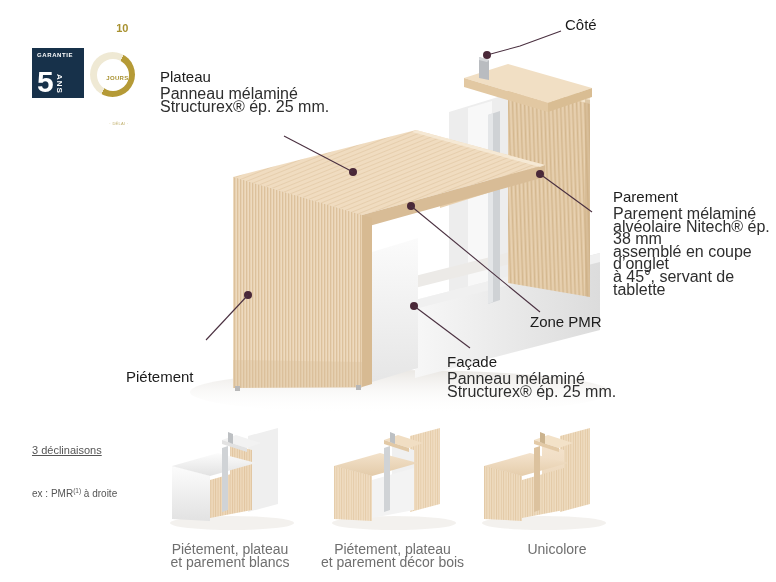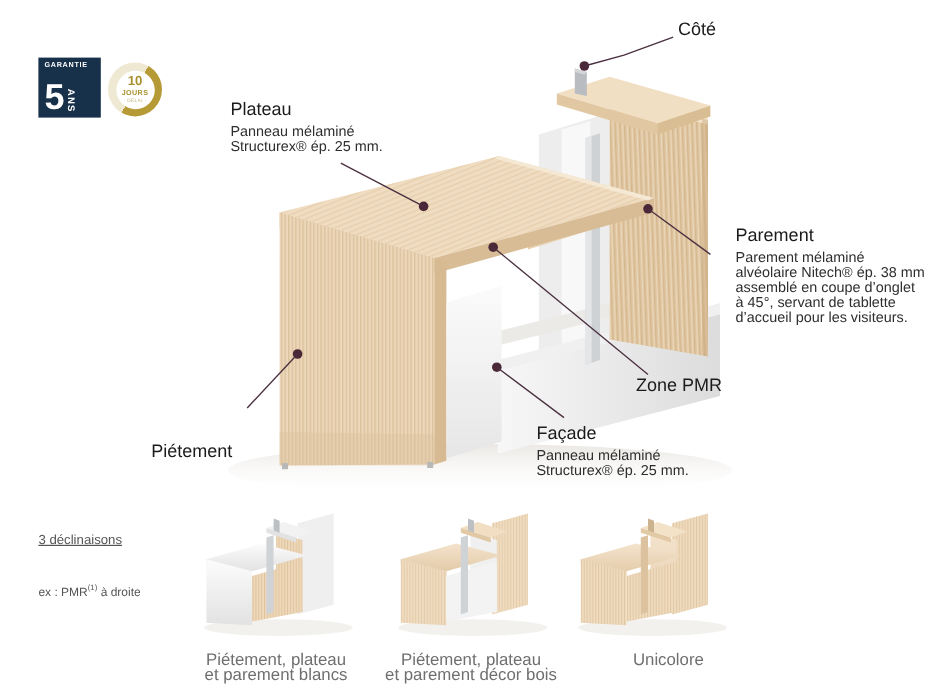--- a/index.html
+++ b/index.html
@@ -47,30 +47,31 @@
     background:
       conic-gradient(from 90deg,
         #b59a36 0deg, #b59a36 120deg,
         #efe9d4 120deg, #efe9d4 300deg,
         #b59a36 300deg, #b59a36 360deg);
     display:flex;align-items:center;justify-content:center;
   }
   #badge-delay .inner{
     width:32px;height:32px;border-radius:50%;
     background:#ffffff;
-    display:flex;flex-direction:column;align-items:center;justify-content:center;
+    display:flex;flex-direction:column;align-items:flex-end;justify-content:center;
     line-height:1;
+    gap:40px;
   }
   #badge-delay .d-num{color:#a8912f;font-size:11px;font-weight:bold;}
   #badge-delay .d-lab{color:#a8912f;font-size:6px;font-weight:bold;letter-spacing:.3px;margin-top:1px;}
   #badge-delay .d-sub{color:#bfae6a;font-size:4px;letter-spacing:.3px;margin-top:1px;}
 
   
   .callout-title{font-size:15px;color:#1b1b1b;line-height:17px;white-space:nowrap;}
-  .callout-body{font-size:12px;color:#2e2e2e;line-height:12.6px;}
+  .callout-body{font-size:16px;color:#2e2e2e;line-height:12.6px;}
 
   
   #declinaisons-title{
     left:32px;top:444px;font-size:11px;color:#555;
     text-decoration:underline;white-space:nowrap;
   }
   #declinaisons-example{
     left:32px;top:487px;font-size:10px;color:#555;white-space:nowrap;
   }
   #declinaisons-example sup{font-size:6.5px;}
@@ -208,40 +209,39 @@
       <path d="M540 174 L592 212"></path>
 
       <path d="M411 206 L540 312"></path>
 
       <path d="M414 306 L470 348"></path>
 
       <path d="M248 295 L206 340"></path>
     </g>
   </svg>
 
-  <div class="abs" style="left:160px;top:83px;margin-left:32px;">
+  <div class="abs" style="left:160px;top:68px;">
     <div class="callout-title">Plateau</div>
     <div class="callout-body" style="margin-top:3px;">
       <div>Panneau mélaminé</div>
       <div>Structurex® ép. 25 mm.</div>
     </div>
   </div>
 
   <div class="abs" style="left:565px;top:16px;">
     <div class="callout-title">Côté</div>
   </div>
 
   <div class="abs" style="left:613px;top:188px;width:160px;">
     <div class="callout-title">Parement</div>
     <div class="callout-body" style="margin-top:3px;">
       <div>Parement mélaminé</div>
       <div>alvéolaire Nitech® ép. 38 mm</div>
       <div>assemblé en coupe d’onglet</div>
       <div>à 45°, servant de tablette</div>
-      <div>d’accueil pour les visiteurs.</div>
     </div>
   </div>
 
   <div class="abs" style="left:530px;top:313px;">
     <div class="callout-title">Zone PMR</div>
   </div>
 
   <div class="abs" style="left:447px;top:353px;">
     <div class="callout-title">Façade</div>
     <div class="callout-body" style="margin-top:3px;">

